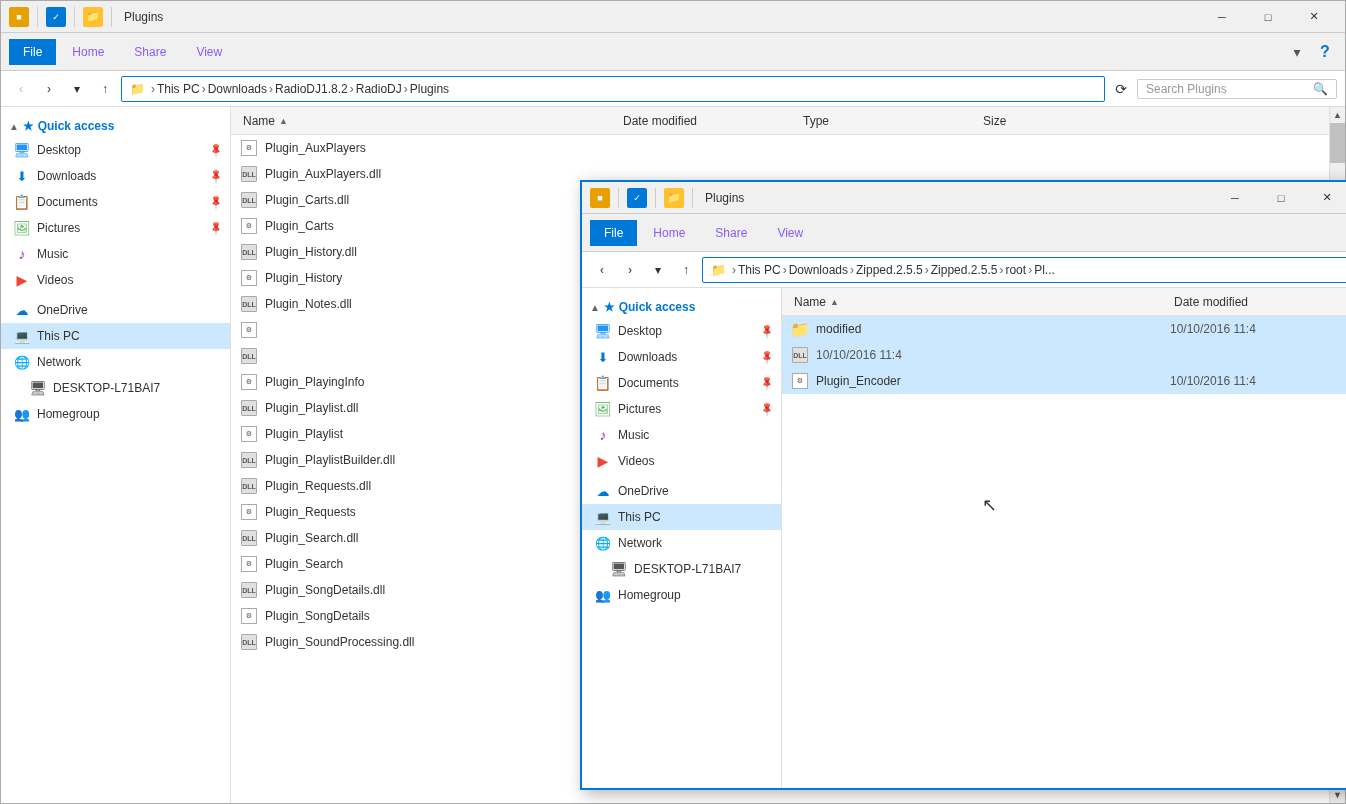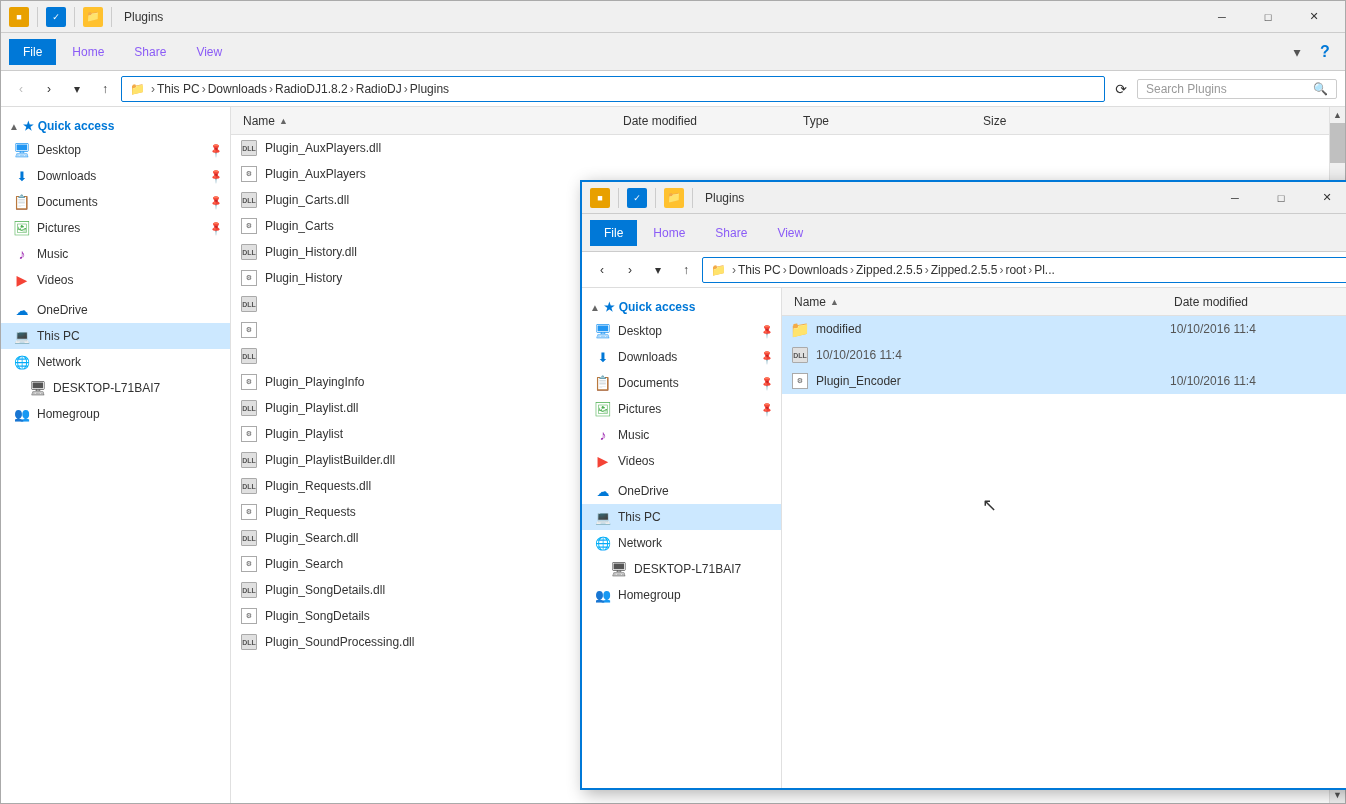--- a/index.html
+++ b/index.html
@@ -540,32 +540,32 @@
           <span>Type</span>
         </div>
         <div class="col-header col-size">
           <span>Size</span>
         </div>
       </div>
 
       <div class="file-list">
         <div class="file-row">
           <span class="file-icon">
+              <div class="icon-file">⚙</div>
+            </span>
+          <span class="file-name">Plugin_AuxPlayers</span>
+        </div>
+        <div class="file-row">
+          <span class="file-icon">
               <div class="icon-dll">DLL</div>
             </span>
           <span class="file-name">Plugin_AuxPlayers.dll</span>
         </div>
         <div class="file-row">
           <span class="file-icon">
-              <div class="icon-file">⚙</div>
-            </span>
-          <span class="file-name">Plugin_AuxPlayers</span>
-        </div>
-        <div class="file-row">
-          <span class="file-icon">
               <div class="icon-dll">DLL</div>
             </span>
           <span class="file-name">Plugin_Carts.dll</span>
         </div>
         <div class="file-row">
           <span class="file-icon">
               <div class="icon-file">⚙</div>
             </span>
           <span class="file-name">Plugin_Carts</span>
         </div>
@@ -578,20 +578,21 @@
         <div class="file-row">
           <span class="file-icon">
               <div class="icon-file">⚙</div>
             </span>
           <span class="file-name">Plugin_History</span>
         </div>
         <div class="file-row">
           <span class="file-icon">
               <div class="icon-dll">DLL</div>
             </span>
+          <span class="file-name">Plugin_Notes.dll</span>
         </div>
         <div class="file-row">
           <span class="file-icon">
               <div class="icon-file">⚙</div>
             </span>
         </div>
         <div class="file-row">
           <span class="file-icon">
               <div class="icon-dll">DLL</div>
             </span>

